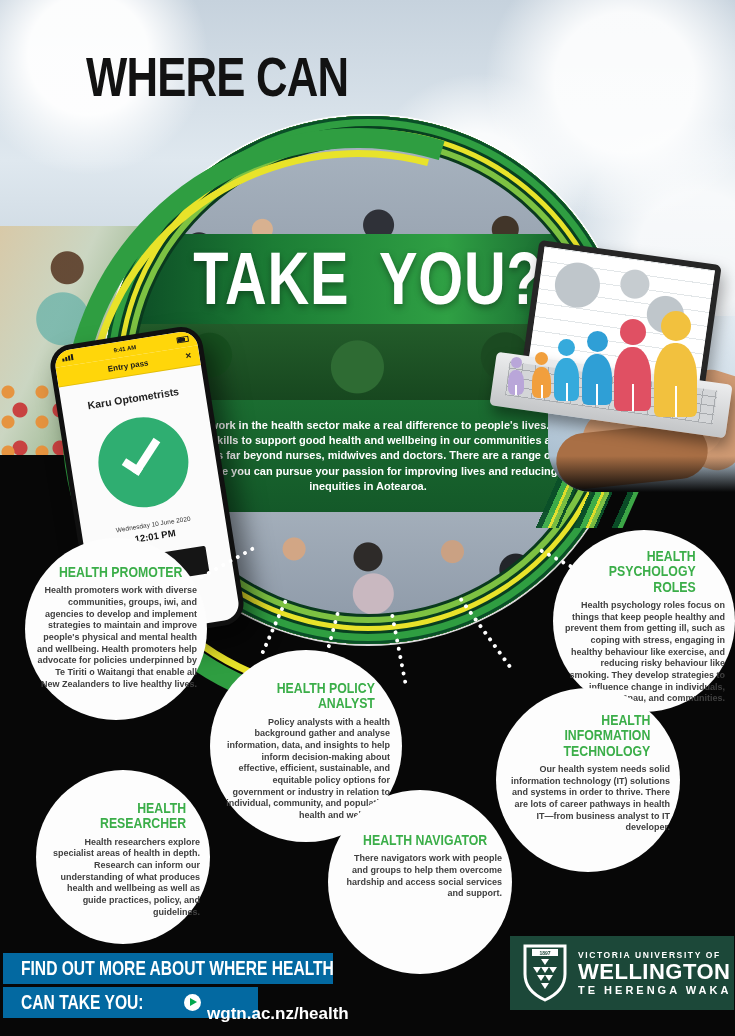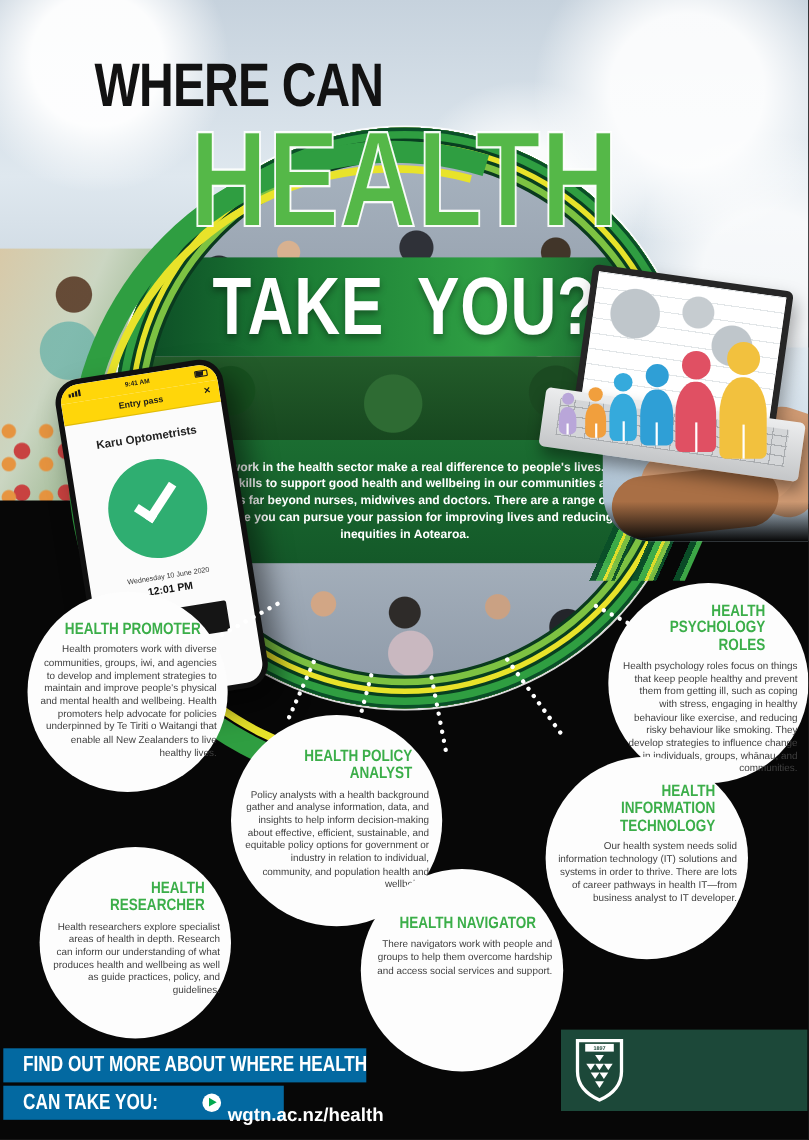--- a/index.html
+++ b/index.html
@@ -171,21 +171,21 @@
 
   
   .dl{position:absolute;width:0;border-left:4px dotted #fff;transform-origin:top center;z-index:5;}
 
   
   .bubble{position:absolute;background:#fdfdfd;border-radius:50%;z-index:6;text-align:right;
     color:#3a3a3a;}
   .bubble h3{margin:0;color:#3bae49;font-size:15px;line-height:1.02;font-weight:bold;
     transform:scaleX(.82);letter-spacing:0;}
   .bubble h3 .hw{display:block;margin:0 auto;}
-  .bubble p{margin:6px 0 0;font-size:9px;line-height:1.3;font-weight:normal;color:#404040;}
+  .bubble p{margin:6px 0 0;font-size:9px;line-height:1.3;font-weight:bold;color:#404040;}
   .b-promoter{left:25px;top:538px;width:182px;height:182px;padding:26px 10px 0;}
   .b-psychology{left:553px;top:530px;width:182px;height:182px;padding:18px 10px 0;}
   .b-policy{left:210px;top:650px;width:192px;height:192px;padding:30px 12px 0;}
   .b-it{left:496px;top:688px;width:184px;height:184px;padding:24px 10px 0;}
   .b-researcher{left:36px;top:770px;width:174px;height:174px;padding:30px 10px 0;}
   .b-navigator{left:328px;top:790px;width:184px;height:184px;padding:42px 10px 0;}
 
   
   .bar{position:absolute;left:3px;height:31px;background:#0369a1;z-index:7;display:flex;
     align-items:center;padding-left:18px;color:#fff;}
@@ -224,21 +224,20 @@
       <p>People who work in the health sector make a real difference to people's lives. It takes all sorts of skills to support good health and wellbeing in our communities and the sector extends far beyond nurses, midwives and doctors. There are a range of career pathways where you can pursue your passion for improving lives and reducing health inequities in Aotearoa.</p>
     </div>
     <div class="c-students"></div>
   </div>
   <div class="rings"></div>
   <div class="swoosh"></div>
   <div class="swoosh2"></div>
   <div class="stripes-br"></div>
 
   <div class="t1"><span class="cond cond-l">WHERE CAN</span></div>
-  <div class="t2"><span class="cond">HEALTH</span></div>
   <div class="t3"><span class="cond">TAKE  YOU?</span></div>
 
   <div class="phone">
     <div class="pscreen">
       <div class="pstatus">
         <span class="sigbars">
             <i style="height:3px"></i>
             <i style="height:4px"></i>
             <i style="height:5px"></i>
             <i style="height:6px"></i>
@@ -379,15 +378,20 @@
       <rect x="10" y="6" width="26" height="7" fill="#fff"></rect>
       <text x="23" y="11.6" font-size="5" font-weight="bold" fill="#1c4839" text-anchor="middle">1897</text>
       <polygon points="19,16 27,16 23,22" fill="#fff"></polygon>
       <polygon points="11,24 19,24 15,30" fill="#fff"></polygon>
       <polygon points="19,24 27,24 23,30" fill="#fff"></polygon>
       <polygon points="27,24 35,24 31,30" fill="#fff"></polygon>
       <polygon points="15,32 23,32 19,38" fill="#fff"></polygon>
       <polygon points="23,32 31,32 27,38" fill="#fff"></polygon>
       <polygon points="19,40 27,40 23,46" fill="#fff"></polygon>
     </svg>
+    <div>
+      <div class="lg-t1">VICTORIA UNIVERSITY OF</div>
+      <div class="lg-t2">WELLINGTON</div>
+      <div class="lg-t3">TE HERENGA WAKA</div>
+    </div>
   </div>
 
 </div>
 
 </body></html>

